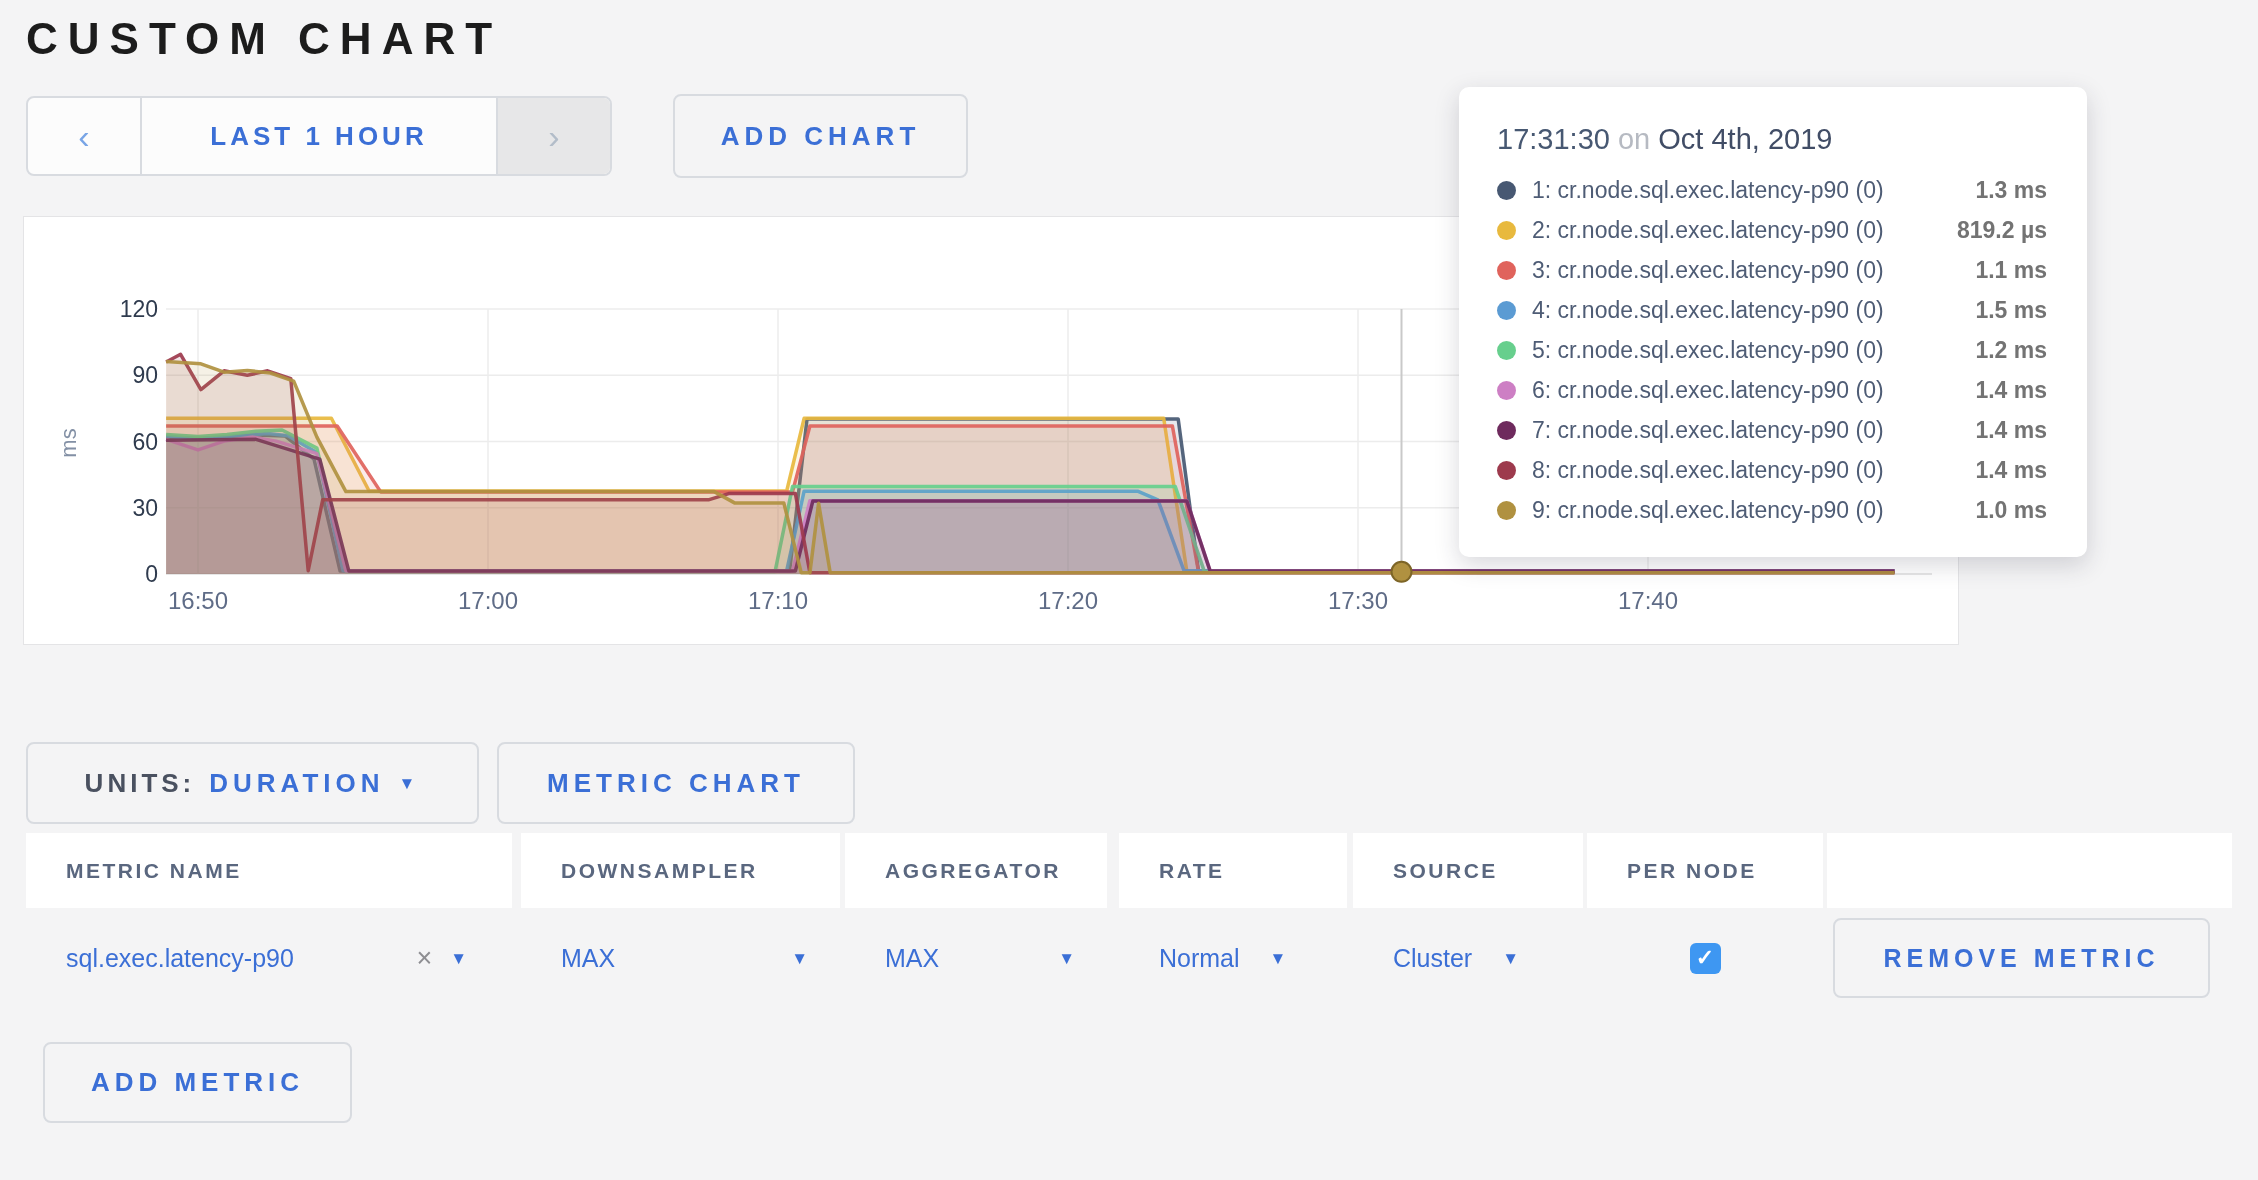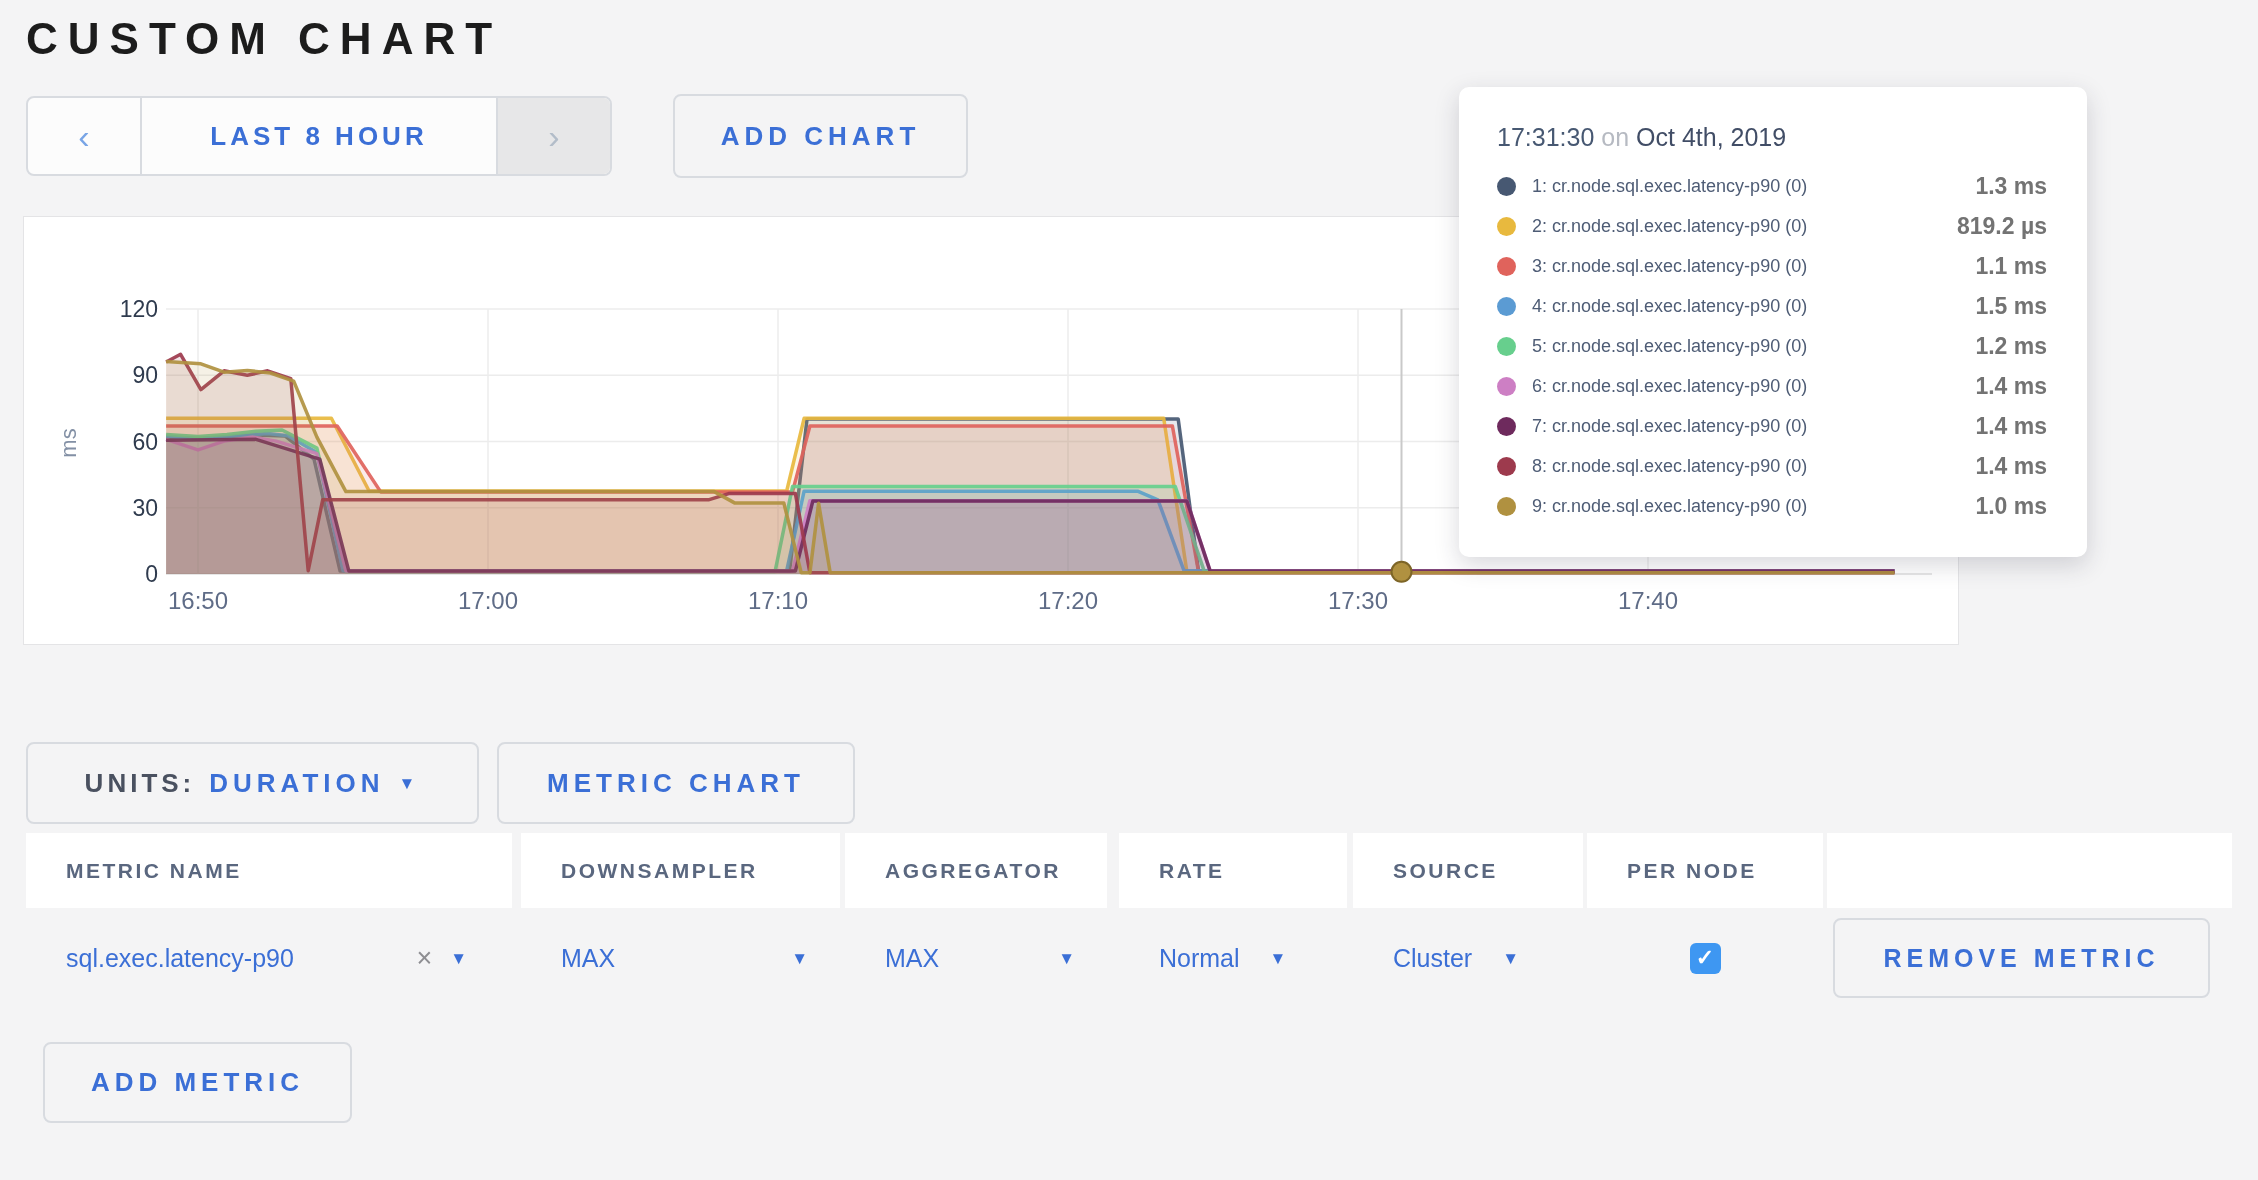--- a/index.html
+++ b/index.html
@@ -47,26 +47,26 @@
   }
   .chart-card svg { display:block; }
   svg text { font-family:"Liberation Sans",sans-serif; }
 
   
   .tooltip {
     position:absolute; left:1459px; top:87px; width:628px; height:470px;
     background:#ffffff; border-radius:10px; box-shadow:0 8px 24px rgba(40,40,60,0.18);
     padding:36px 40px 0 38px; z-index:10;
   }
-  .tt-header { font-size:25px; color:#475872; margin-bottom:14px; white-space:nowrap; }
+  .tt-header { font-size:29px; color:#475872; margin-bottom:14px; white-space:nowrap; }
   .tt-on { color:#b6bac2; }
   .tt-date { color:#414d66; }
   .tt-row { display:flex; align-items:center; height:40px; }
   .tt-dot { width:19px; height:19px; border-radius:50%; flex:0 0 19px; margin-right:16px; }
-  .tt-label { font-size:18px; color:#4e5c75; white-space:nowrap; flex:1; }
+  .tt-label { font-size:23px; color:#4e5c75; white-space:nowrap; flex:1; }
   .tt-value { font-size:23px; font-weight:700; color:#737373; white-space:nowrap; text-align:right; }
 
   
   .tbl { position:absolute; left:26px; width:2206px; }
   .tbl-head { top:833px; height:75px; }
   .tbl-body { top:908px; height:100px; }
   .cell { position:absolute; top:0; height:100%; }
   .head-cell { background:#ffffff; display:flex; align-items:center; padding-left:40px;
     color:#5a677f; font-size:21px; font-weight:600; letter-spacing:2.5px; }
   .body-cell { display:flex; align-items:center; padding-left:40px;
@@ -95,21 +95,21 @@
 <body>
 
 <div id="app">
 
   <h1 class="page-title">CUSTOM CHART</h1>
 
   <div class="time-picker">
     <div class="tp-seg tp-prev">
       <span class="chev chev-prev">‹</span>
     </div>
-    <div class="tp-seg tp-label">LAST 8 HOUR</div>
+    <div class="tp-seg tp-label">LAST 1 HOUR</div>
     <div class="tp-seg tp-next">
       <span class="chev chev-next">›</span>
     </div>
   </div>
 
   <button class="btn btn-add-chart">ADD CHART</button>
 
   <div class="chart-card">
     <svg id="chart-svg" width="1934" height="427">
         <line x1="142" x2="1908" y1="357" y2="357" stroke="#dedede" stroke-width="1.5"></line>

